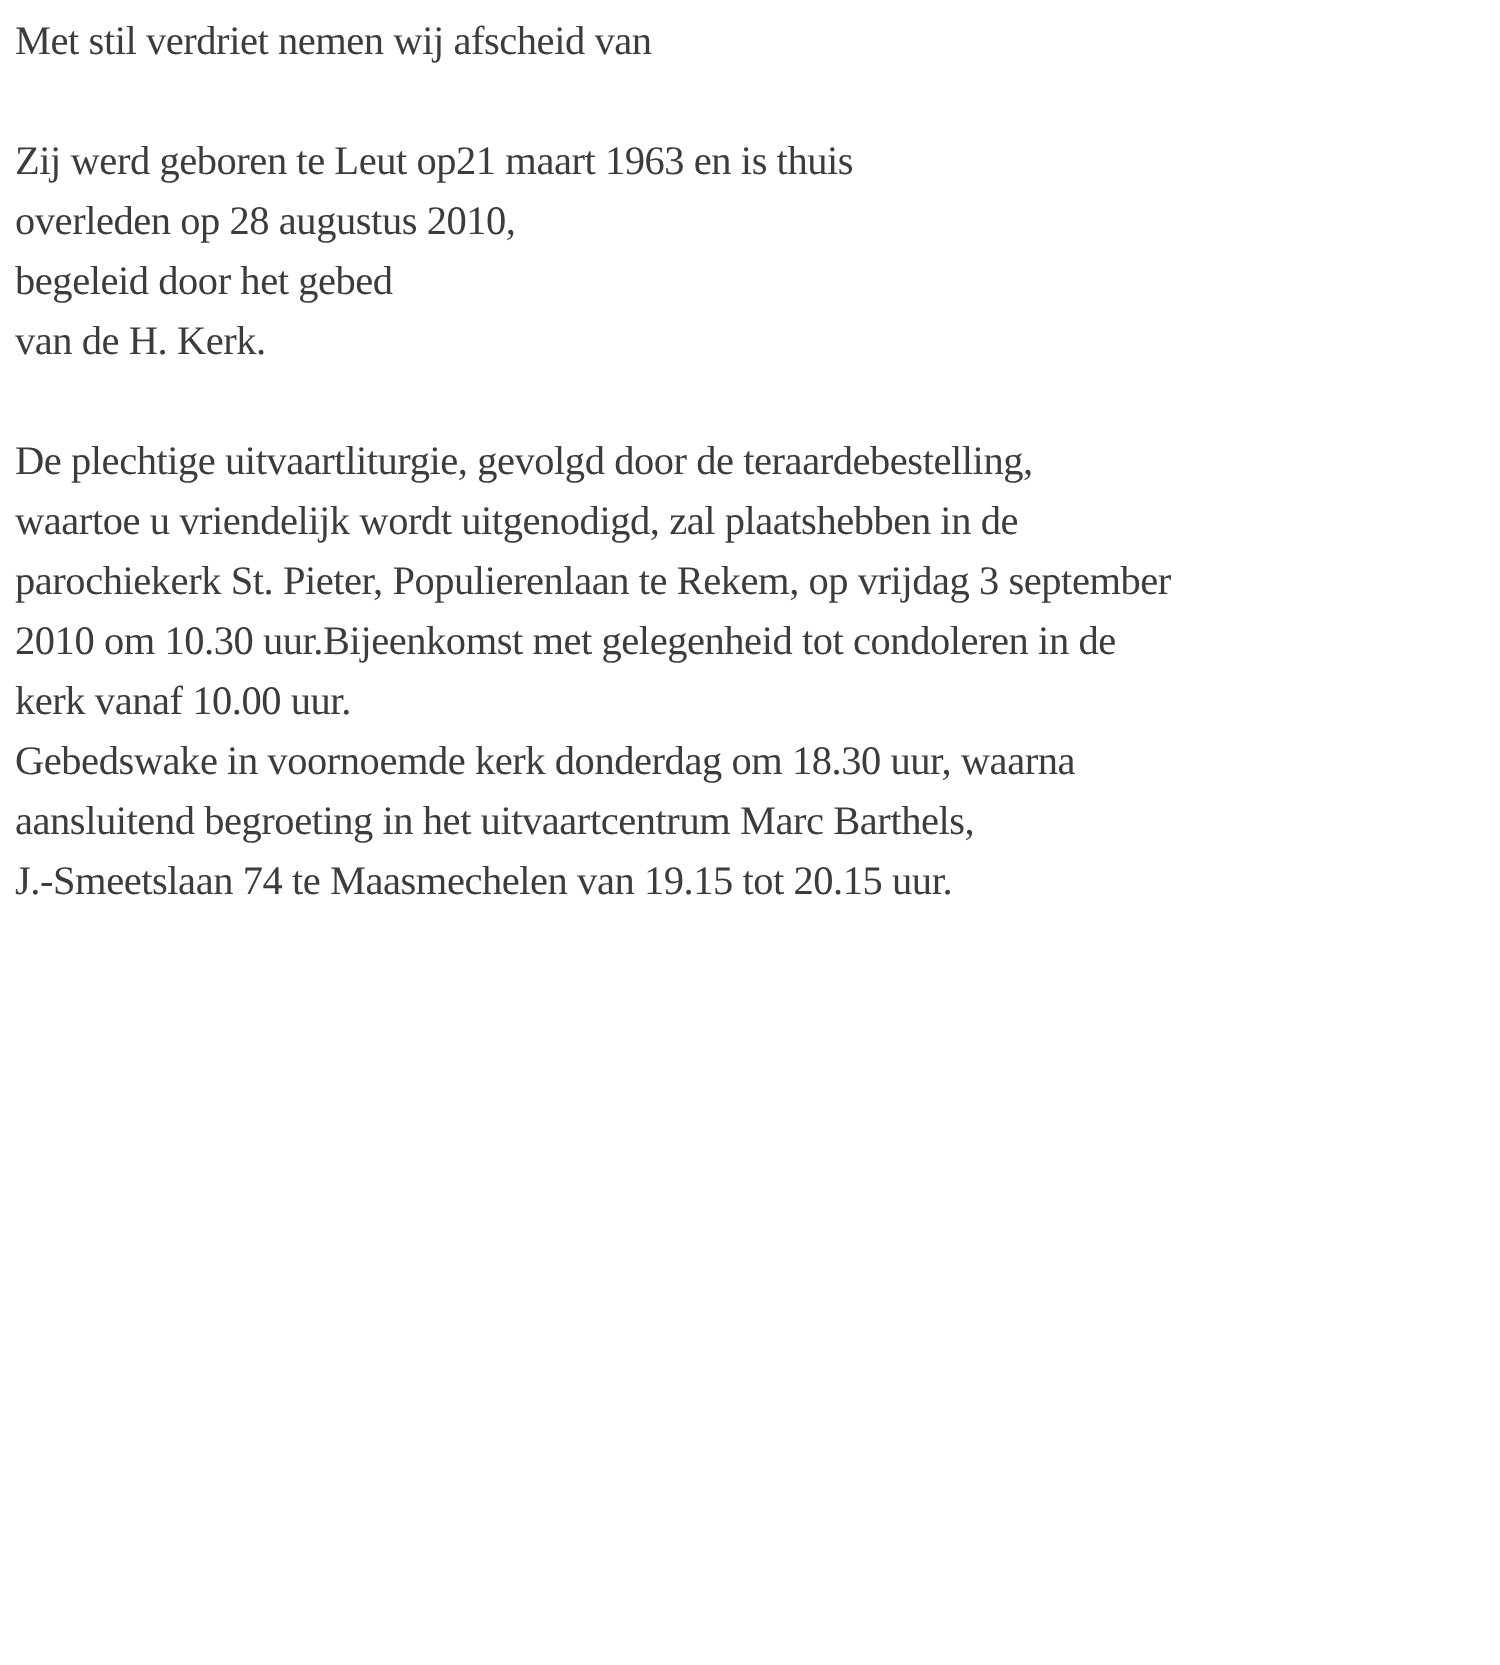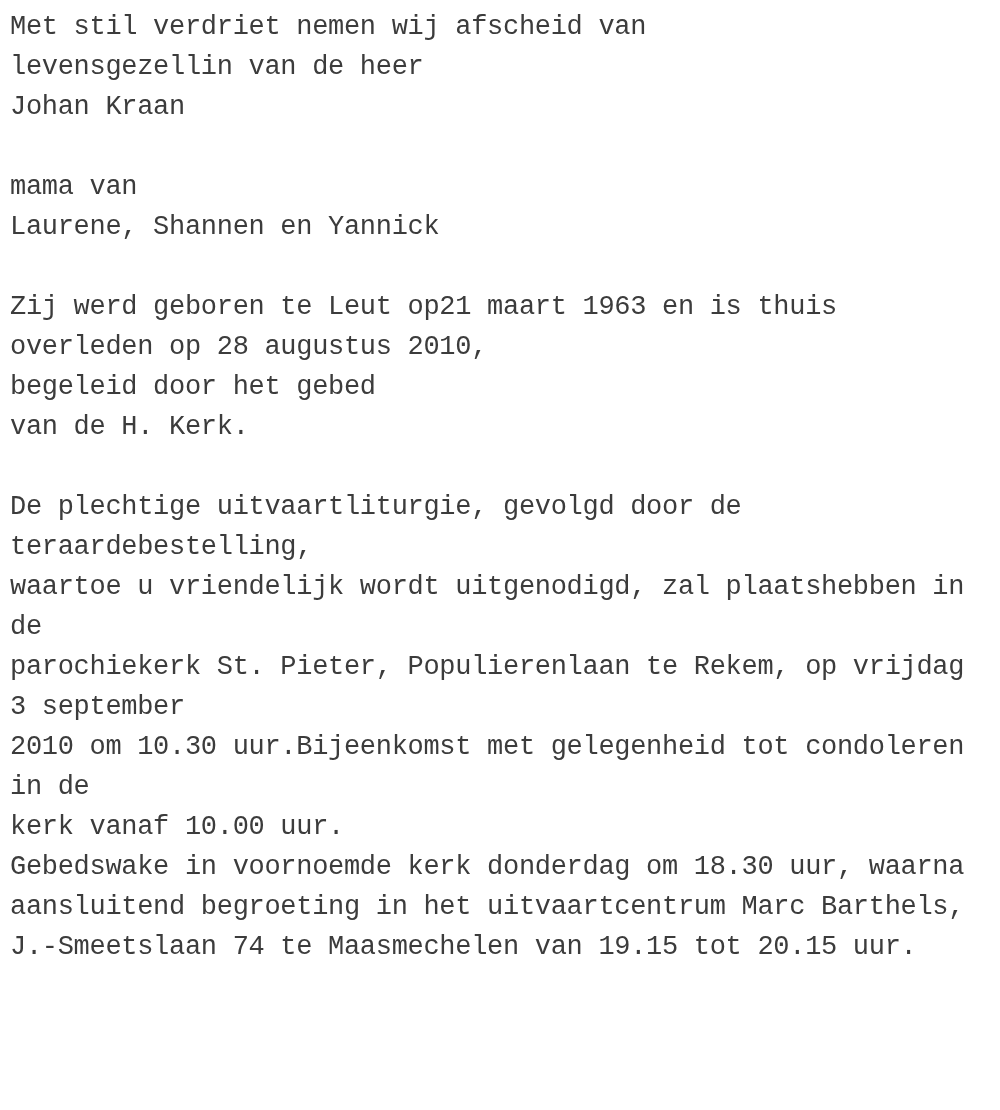--- a/index.html
+++ b/index.html
@@ -11,21 +11,21 @@
     width: 1000px;
     height: 1110px;
     overflow: hidden;
   }
   .page {
     box-sizing: border-box;
     width: 1000px;
     height: 1110px;
     padding: 7px 26px 0 10px;
     background: #ffffff;
-    font-family: Liberation Mono, monospace;
+    font-family: Liberation Serif, serif;
     color: #3c3c3c;
   }
   .para {
     margin: 0;
     font-size: 27px;
     line-height: 40px;
     letter-spacing: -0.3px;
     white-space: pre-line; 
   }
   .spaced {
@@ -41,25 +41,21 @@
     white-space: pre-line;
   }
 </style>
 </head>
 <body>
 
 <div class="page">
   <p class="para">Met stil verdriet nemen wij afscheid van</p>
 
 
-  <p class="para">levensgezellin van de heer
-Johan Kraan</p>
 
-  <p class="para spaced">mama van
-Laurene, Shannen en Yannick</p>
 
   <p class="para spaced">Zij werd geboren te Leut op21 maart 1963 en is thuis
 overleden op 28 augustus 2010,
 begeleid door het gebed
 van de H. Kerk.</p>
 
   <p class="para spaced">De plechtige uitvaartliturgie, gevolgd door de teraardebestelling,
 waartoe u vriendelijk wordt uitgenodigd, zal plaatshebben in de
 parochiekerk St. Pieter, Populierenlaan te Rekem, op vrijdag 3 september
 2010 om 10.30 uur.Bijeenkomst met gelegenheid tot condoleren in de

